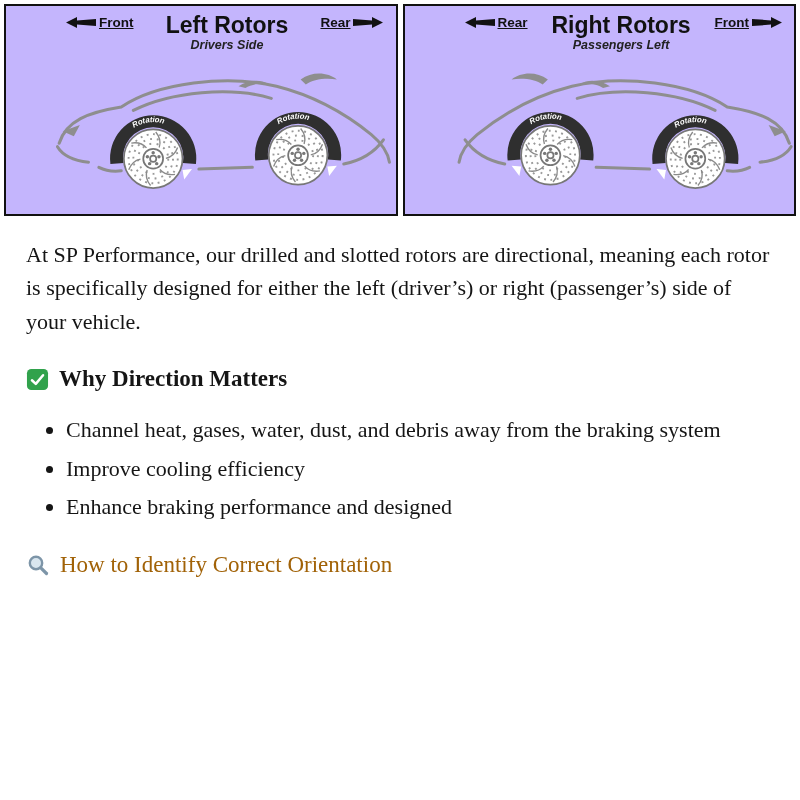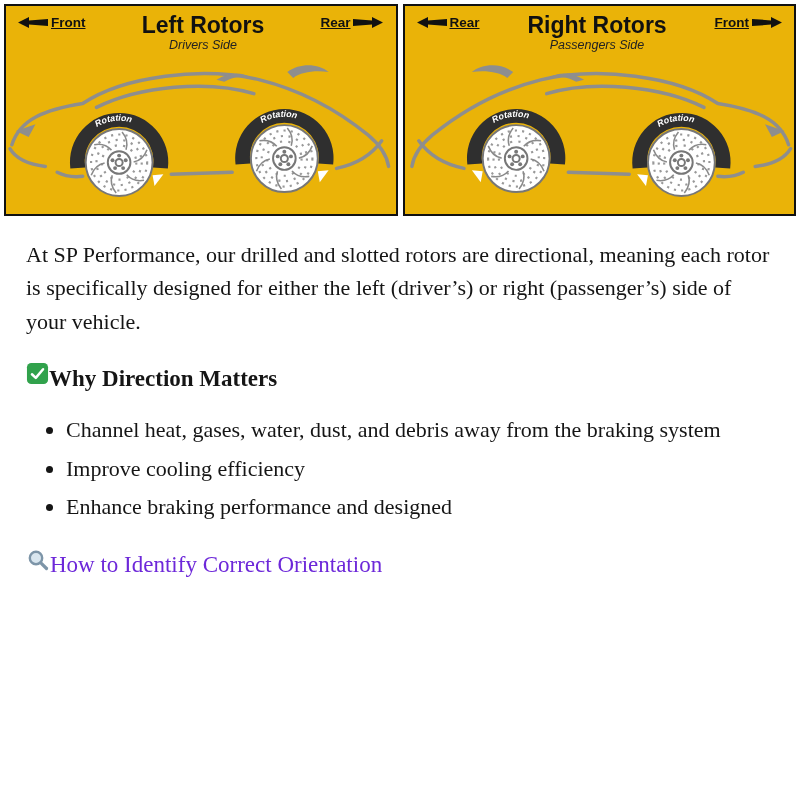--- a/index.html
+++ b/index.html
@@ -15,67 +15,69 @@
     display: flex;
     gap: 5px;
     padding: 4px 4px 0 4px;
     box-sizing: border-box;
   }
   .panel {
     flex: 1;
     height: 212px;
     border: 2px solid #111;
     box-sizing: border-box;
-    background: #eab308;
+    background: #c4b5fd;
     overflow: hidden;
+    padding-left: 48px;
   }
   .panel-header {
     display: flex;
     justify-content: space-between;
     align-items: flex-start;
     padding: 6px 12px 0 12px;
     font-family: "Liberation Sans", sans-serif;
   }
   .dir {
     display: flex;
     align-items: center;
     gap: 3px;
     font-weight: bold;
     font-size: 13.5px;
     margin-top: 3px;
     color: #111;
   }
   .dir .word { text-decoration: underline; }
   .titles { text-align: center; line-height: 1.15; }
   .panel-title { font-weight: bold; font-size: 23px; color: #111; }
-  .panel-subtitle { font-weight: normal; font-style: italic; font-size: 12.5px; color: #222; }
+  .panel-subtitle { font-weight: bold; font-style: italic; font-size: 12.5px; color: #222; }
   .car-svg { display: block; width: 100%; height: 158px; }
   .rot-text {
     font-family: "Liberation Sans", sans-serif;
     font-weight: bold;
     font-style: italic;
     font-size: 9px;
     fill: #fff;
   }
 
   
   article {
     padding: 10px 26px 0 26px;
     font-size: 22px;
     line-height: 1.52;
   }
   article p { margin: 12px 0; }
   .heading {
     display: flex;
-    align-items: flex-start;
+    align-items: center;
+    gap: 10px;
     font-size: 23px;
     margin: 24px 0 16px 0;
   }
   .heading.bold { font-weight: bold; }
-  .heading.regular { font-weight: normal; color: #6d28d9; }
+  .heading.regular { font-weight: normal; color: #a16207; }
   .heading .icon { flex: 0 0 auto; display: inline-flex; }
   ul {
     margin: 12px 0 14px 14px;
     padding-left: 26px;
   }
   li { margin-bottom: 5px; }
 </style>
 </head>
 <body>
 
@@ -165,21 +167,21 @@
   <div class="panel">
     <div class="panel-header">
       <span class="dir">
         <svg width="30" height="11" viewBox="0 0 30 11">
             <use href="#arrowL"></use>
           </svg>
         <span class="word">Rear</span>
       </span>
       <span class="titles">
         <span class="panel-title" style="display:block">Right Rotors</span>
-        <span class="panel-subtitle" style="display:block">Passengers Side</span>
+        <span class="panel-subtitle" style="display:block">Passengers Left</span>
       </span>
       <span class="dir">
         <span class="word">Front</span>
         <svg width="30" height="11" viewBox="0 0 30 11">
             <use href="#arrowR"></use>
           </svg>
       </span>
     </div>
     <svg class="car-svg" viewBox="0 0 396 158">
       <use href="#carArt" transform="translate(396 0) scale(-1 1)"></use>

